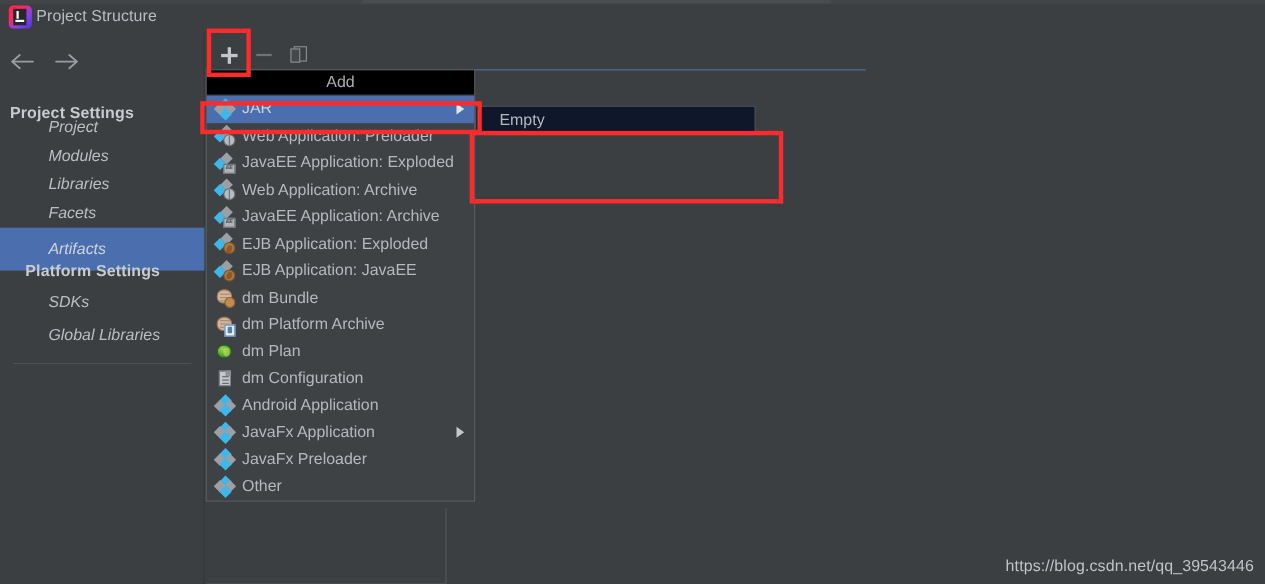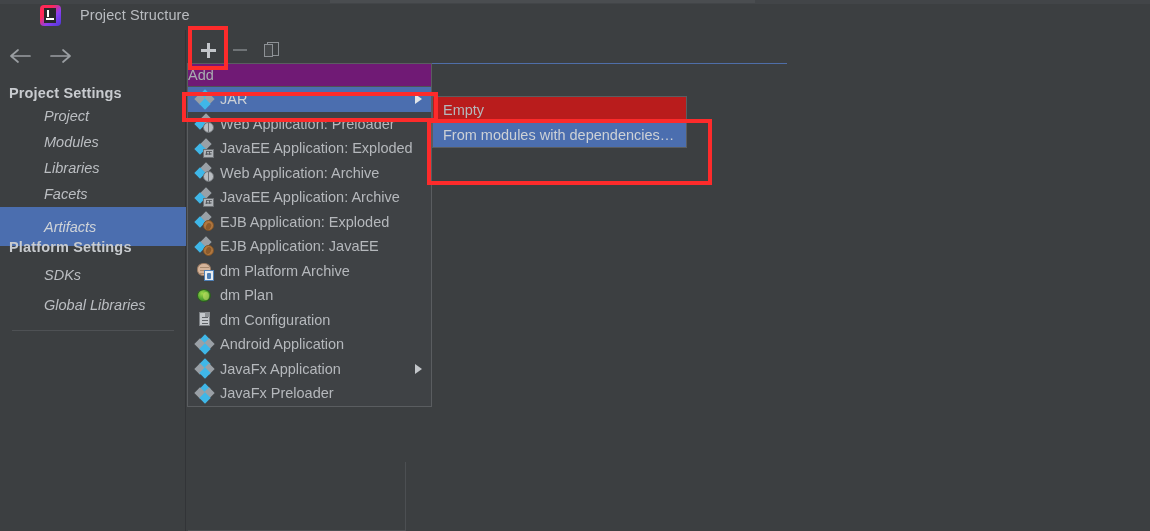--- a/index.html
+++ b/index.html
@@ -21,23 +21,22 @@
     background: #424548;
   }
   .top-strip-light {
     position: absolute; left: 330px; top: 0; width: 425px; height: 3px;
     background: #4a4d50;
   }
 
   
   .titlebar {
     position: absolute; left: 0; top: 0; width: 186px; height: 30px;
-    display: flex; align-items: center; gap: 19px;
+    display: flex; align-items: center; gap: 4px;
     padding-left: 8px;
-    margin-left: 32px;
   }
   .ij-logo {
     width: 21px; height: 21px; position: relative; flex: none;
     border-radius: 4px;
     background: linear-gradient(135deg, #fe2857 0%, #fe2857 32%, #8b3ff0 62%, #4b38d6 100%);
     overflow: hidden;
   }
   .ij-logo::after {
     content: "";
     position: absolute; left: 4px; top: 3px; width: 12px; height: 15px;
@@ -141,23 +140,23 @@
 
   
   .menu {
     position: absolute; left: 187px; top: 63px;
     width: 245px;
     background: #3f4245;
     border: 1px solid #5a5d60;
     z-index: 30;
   }
   .menu-header {
-    height: 23px; line-height: 23px; 
+    height: 23px; line-height: 23px; text-align: center;
     font-size: 14.5px; color: #a9adb1;
-    background: #701a75;
+    background: #000000;
     border-bottom: 1px solid #4f5255;
   }
   .menu-item {
     height: 24.5px; display: flex; align-items: center;
     padding-left: 8px; gap: 7px;
     font-size: 14.5px; color: #b5b8bc; position: relative;
     white-space: nowrap;
   }
   .menu-item.selected { background: #4b6eaf; color: #cdd1d6; }
   .menu-item .arrow-right {
@@ -264,23 +263,24 @@
   .quad .d4 { left: 4.5px; top: 9px;  }
 
   
   .duo .dg { left: 6px; top: 0px; }
   .duo .dc { left: 0px; top: 5px; }
 
   
   .submenu {
     position: absolute; left: 432px; top: 96px;
     width: 255px;
-    background: #b91c1c;
+    background: #0f172a;
     border: 1px solid #5a5d60;
     z-index: 40;
+    padding-left: 11px;
   }
   .submenu .menu-item { height: 25px; padding-left: 10px; }
 
   
   .redbox {
     position: absolute; border: 4px solid #fd2b2b; z-index: 60;
     pointer-events: none;
   }
 
   
@@ -313,29 +313,29 @@
           <path d="M3 11 H22 M3 11 L10 5 M3 11 L10 17" stroke="#9a9ea2" stroke-width="1.7" fill="none" stroke-linecap="round"></path>
         </svg>
       </div>
       <div class="navarrow">
         <svg width="26" height="22" viewBox="0 0 26 22">
           <path d="M3 11 H22 M22 11 L15 5 M22 11 L15 17" stroke="#9a9ea2" stroke-width="1.7" fill="none" stroke-linecap="round"></path>
         </svg>
       </div>
     </div>
 
-    <div class="nav-section nav-head" style="top:50px;height:26px;">Project Settings</div>
+    <div class="nav-section nav-head" style="top:60px;height:26px;">Project Settings</div>
 
     <div class="nav-section nav-item" style="top:73px;height:26px;">Project</div>
     <div class="nav-section nav-item" style="top:99px;height:26px;">Modules</div>
     <div class="nav-section nav-item" style="top:125px;height:26px;">Libraries</div>
     <div class="nav-section nav-item" style="top:151px;height:26px;text-align:center;">Facets</div>
     <div class="nav-section nav-item selected" style="top:177px;height:39px;">Artifacts</div>
 
-    <div class="nav-section nav-head" style="top:204px;height:26px;">Platform Settings</div>
+    <div class="nav-section nav-head" style="top:204px;height:26px;margin-left:14px;">Platform Settings</div>
 
     <div class="nav-section nav-item" style="top:232px;height:26px;">SDKs</div>
     <div class="nav-section nav-item" style="top:262px;height:26px;">Global Libraries</div>
 
     <div class="nav-divider" style="top:300px;"></div>
 
   </div>
 
   <div class="right-pane">
 
@@ -427,20 +427,27 @@
 
     <div class="menu-item">
       <span class="mi-icon duo">
         <i class="dia gy dg"></i>
           <i class="dia cy dc"></i>
           <i class="bean"></i>
       </span>
       <span>EJB Application: JavaEE</span>
     </div>
 
+    <div class="menu-item">
+      <span class="mi-icon">
+        <i class="brain"></i>
+          <i class="bundle-badge"></i>
+      </span>
+      <span>dm Bundle</span>
+    </div>
 
     <div class="menu-item">
       <span class="mi-icon">
         <i class="brain"></i>
           <i class="plat-badge"></i>
       </span>
       <span>dm Platform Archive</span>
     </div>
 
     <div class="menu-item">
@@ -483,29 +490,36 @@
     <div class="menu-item">
       <span class="mi-icon quad">
         <i class="dia cy d1"></i>
           <i class="dia gy d2"></i>
           <i class="dia gy d3"></i>
           <i class="dia cy d4"></i>
       </span>
       <span>JavaFx Preloader</span>
     </div>
 
+    <div class="menu-item">
+      <span class="mi-icon quad">
+        <i class="dia cy d1"></i>
+          <i class="dia gy d2"></i>
+          <i class="dia gy d3"></i>
+          <i class="dia cy d4"></i>
+      </span>
+      <span>Other</span>
+    </div>
   </div>
 
   <div class="submenu">
     <div class="menu-item">
       <span>Empty</span>
-    </div>
-    <div class="menu-item selected">
-      <span>From modules with dependencies…</span>
     </div>
   </div>
 
   <div class="redbox" style="left:188px; top:26px;  width:40px;  height:44px;"></div>
   <div class="redbox" style="left:182px; top:92px;  width:256px; height:30px;"></div>
   <div class="redbox" style="left:427px; top:119px; width:285px; height:66px;"></div>
 
+  <div class="watermark">https://blog.csdn.net/qq_39543446</div>
 
 </div>
 
 </body></html>

